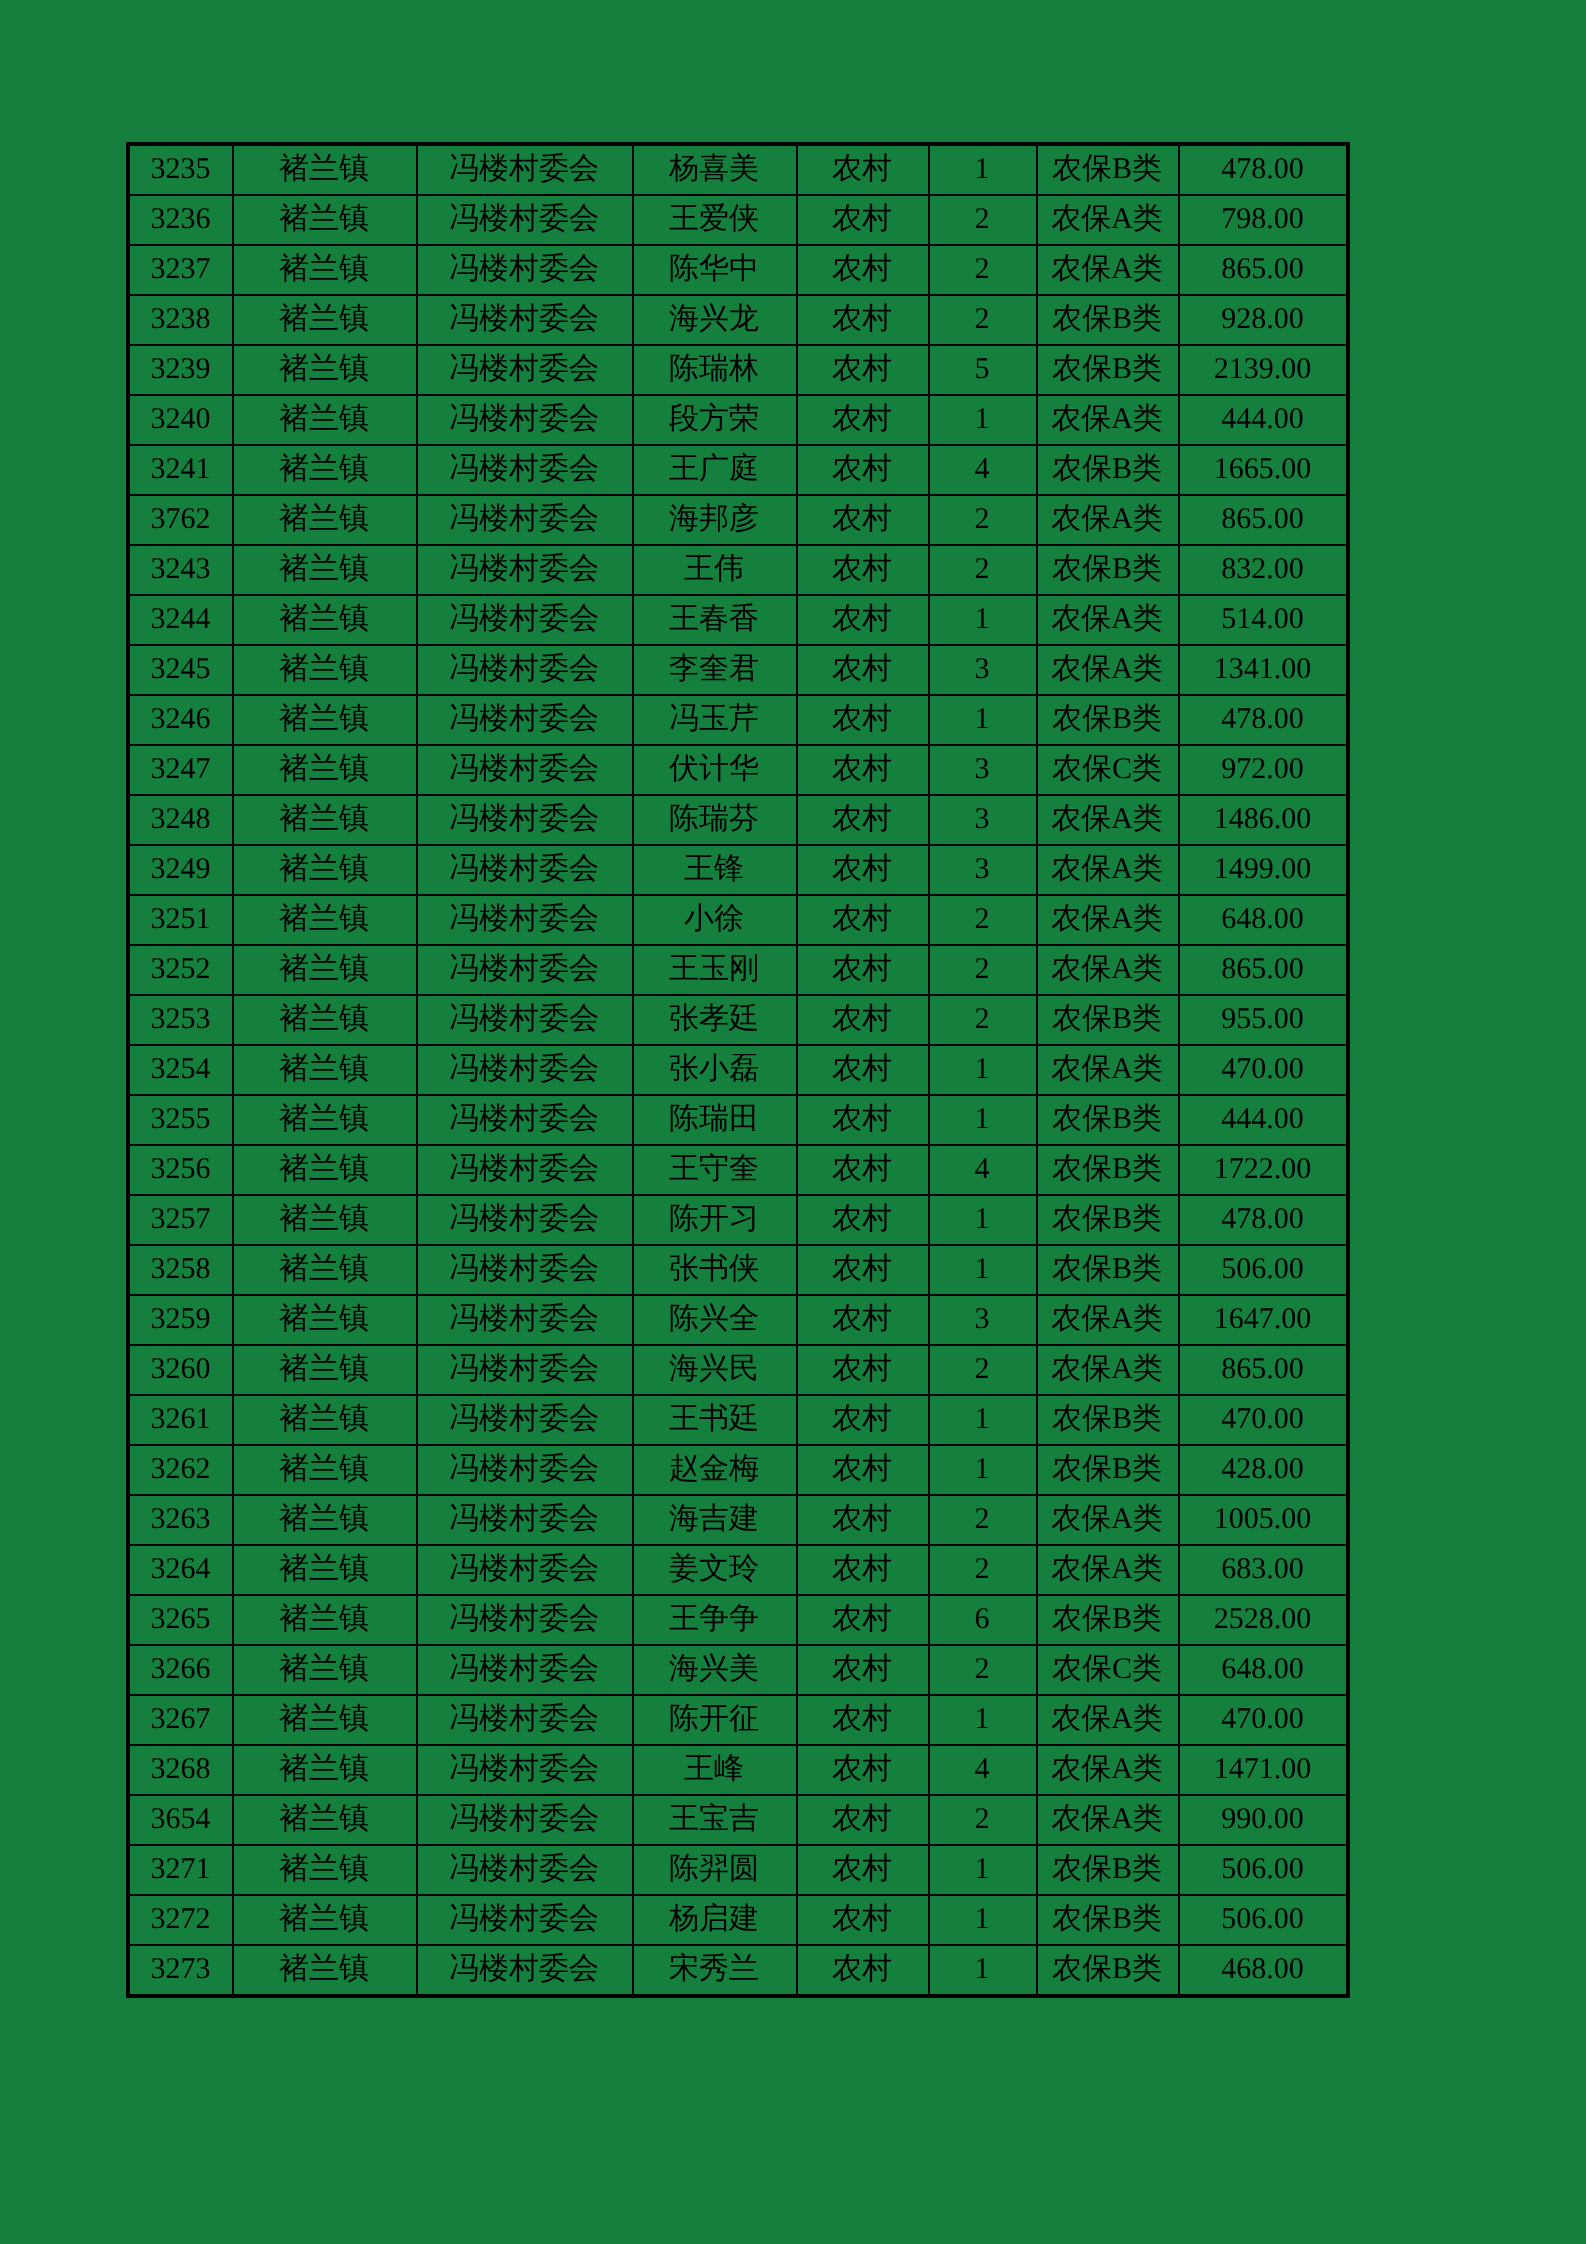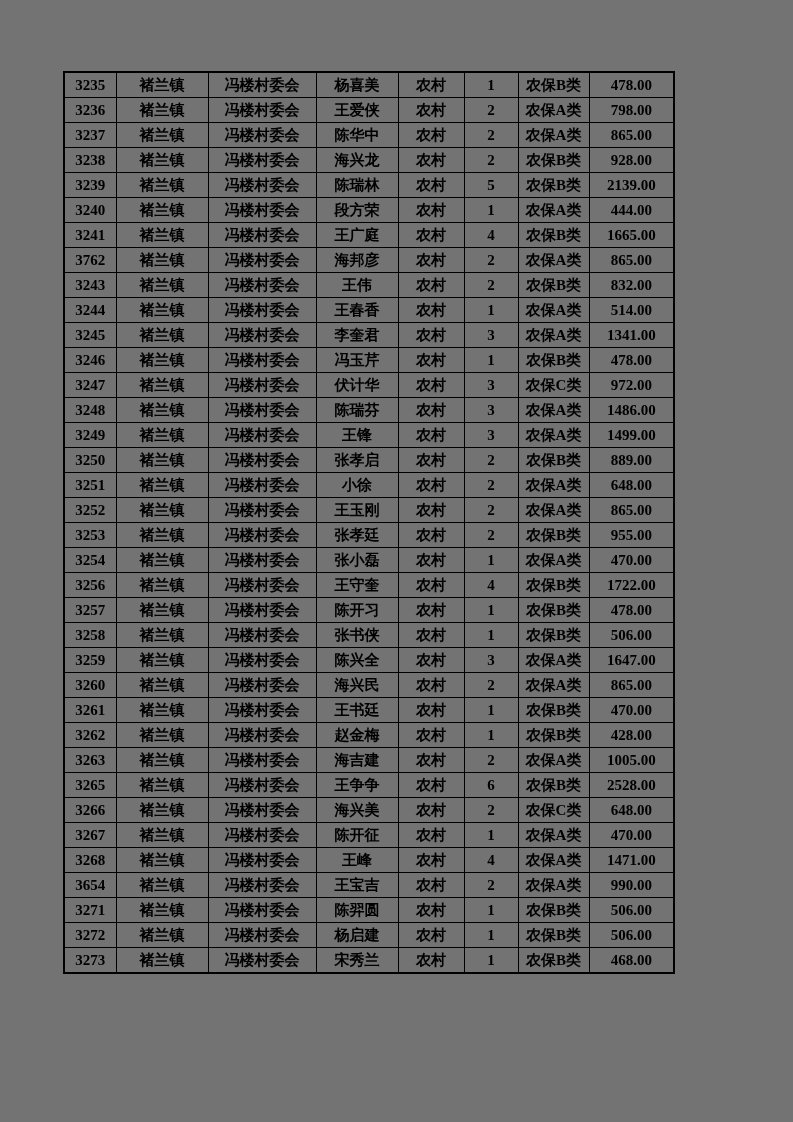--- a/index.html
+++ b/index.html
@@ -7,23 +7,22 @@
     width: 793px;
     height: 1122px;
     background: #ffffff;
     color: #000000;
     font-family: "Liberation Serif", "DejaVu Serif", serif;
   }
   .page {
     position: relative;
     width: 793px;
     height: 1122px;
-    background: #737373;
+    background: #15803d;
     overflow: hidden;
-    font-weight: bold;
   }
   table.data-table {
     position: absolute;
     left: 63px;
     top: 71px;
     width: 610px;
     border-collapse: collapse;
     table-layout: fixed;
     border: 2px solid #000000;
   }
@@ -207,30 +206,20 @@
           <td>3249</td>
           <td>褚兰镇</td>
           <td>冯楼村委会</td>
           <td>王锋</td>
           <td>农村</td>
           <td>3</td>
           <td>农保A类</td>
           <td>1499.00</td>
         </tr>
         <tr>
-          <td>3250</td>
-          <td>褚兰镇</td>
-          <td>冯楼村委会</td>
-          <td>张孝启</td>
-          <td>农村</td>
-          <td>2</td>
-          <td>农保B类</td>
-          <td>889.00</td>
-        </tr>
-        <tr>
           <td>3251</td>
           <td>褚兰镇</td>
           <td>冯楼村委会</td>
           <td>小徐</td>
           <td>农村</td>
           <td>2</td>
           <td>农保A类</td>
           <td>648.00</td>
         </tr>
         <tr>
@@ -257,20 +246,30 @@
           <td>3254</td>
           <td>褚兰镇</td>
           <td>冯楼村委会</td>
           <td>张小磊</td>
           <td>农村</td>
           <td>1</td>
           <td>农保A类</td>
           <td>470.00</td>
         </tr>
         <tr>
+          <td>3255</td>
+          <td>褚兰镇</td>
+          <td>冯楼村委会</td>
+          <td>陈瑞田</td>
+          <td>农村</td>
+          <td>1</td>
+          <td>农保B类</td>
+          <td>444.00</td>
+        </tr>
+        <tr>
           <td>3256</td>
           <td>褚兰镇</td>
           <td>冯楼村委会</td>
           <td>王守奎</td>
           <td>农村</td>
           <td>4</td>
           <td>农保B类</td>
           <td>1722.00</td>
         </tr>
         <tr>
@@ -335,20 +334,30 @@
         </tr>
         <tr>
           <td>3263</td>
           <td>褚兰镇</td>
           <td>冯楼村委会</td>
           <td>海吉建</td>
           <td>农村</td>
           <td>2</td>
           <td>农保A类</td>
           <td>1005.00</td>
+        </tr>
+        <tr>
+          <td>3264</td>
+          <td>褚兰镇</td>
+          <td>冯楼村委会</td>
+          <td>姜文玲</td>
+          <td>农村</td>
+          <td>2</td>
+          <td>农保A类</td>
+          <td>683.00</td>
         </tr>
         <tr>
           <td>3265</td>
           <td>褚兰镇</td>
           <td>冯楼村委会</td>
           <td>王争争</td>
           <td>农村</td>
           <td>6</td>
           <td>农保B类</td>
           <td>2528.00</td>

